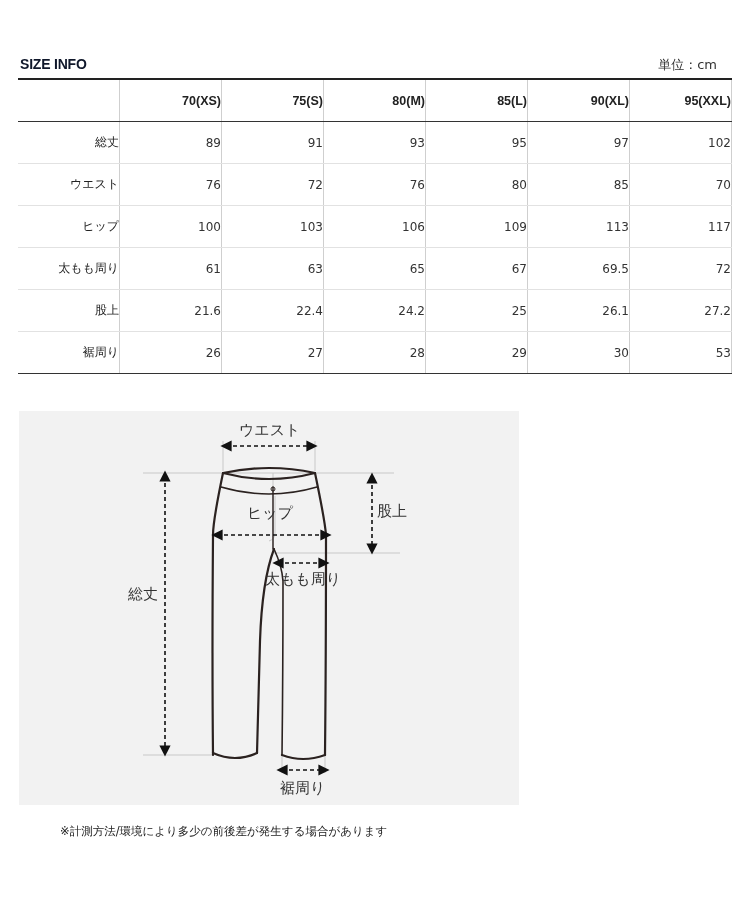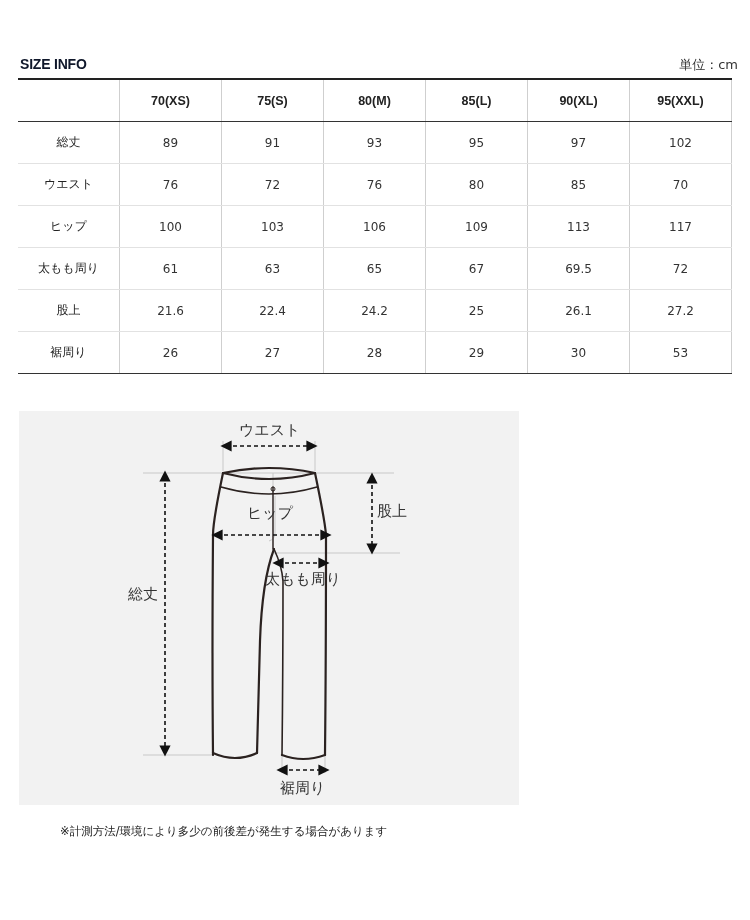--- a/index.html
+++ b/index.html
@@ -1,20 +1,20 @@
 <!DOCTYPE html>
 <html><head>
 <meta charset="utf-8">
 <style>
   html, body { margin:0; padding:0; background:#ffffff; }
   body { width:750px; height:920px; position:relative; font-family:"DejaVu Sans", sans-serif; color:#222; overflow:hidden; }
   .title { position:absolute; left:20px; top:56px; font-family:"Liberation Sans", sans-serif; font-weight:bold; font-size:14px; color:#0f172a; letter-spacing:-0.2px; }
-  .unit { position:absolute; right:12px; top:56px; font-size:13px; color:#333; }
+  .unit { position:absolute; right:33px; top:56px; font-size:13px; color:#333; }
   table.size { position:absolute; left:18px; top:78px; width:714px; border-collapse:collapse; table-layout:fixed; }
-  table.size th, table.size td { height:41px; text-align:center; vertical-align:middle; font-size:12px; color:#333; border-left:1px solid #cfcfcf; border-right:1px solid #cfcfcf; border-bottom:1px solid #e2e2e2; padding:0; }
+  table.size th, table.size td { height:41px; text-align:right; vertical-align:middle; font-size:12px; color:#333; border-left:1px solid #cfcfcf; border-right:1px solid #cfcfcf; border-bottom:1px solid #e2e2e2; padding:0; }
   table.size th:first-child, table.size td:first-child { border-left:none; width:101px; }
   table.size thead tr { border-top:2px solid #222; }
   table.size thead th { border-bottom:1.5px solid #333; font-weight:bold; font-family:"Liberation Sans", sans-serif; font-size:12.5px; color:#222; }
   table.size tbody tr:last-child td { border-bottom:1.5px solid #333; }
   table.size tbody td:first-child { font-size:12px; color:#222; }
   .diagram { position:absolute; left:19px; top:411px; width:500px; height:394px; background:#f2f2f2; }
   .diagram svg { position:absolute; left:0; top:0; }
   .dlabel { position:absolute; font-size:15px; color:#333; white-space:nowrap; }
   .note { position:absolute; left:28px; top:824px; font-size:11.5px; color:#222;margin-left:32px; }
 </style>

